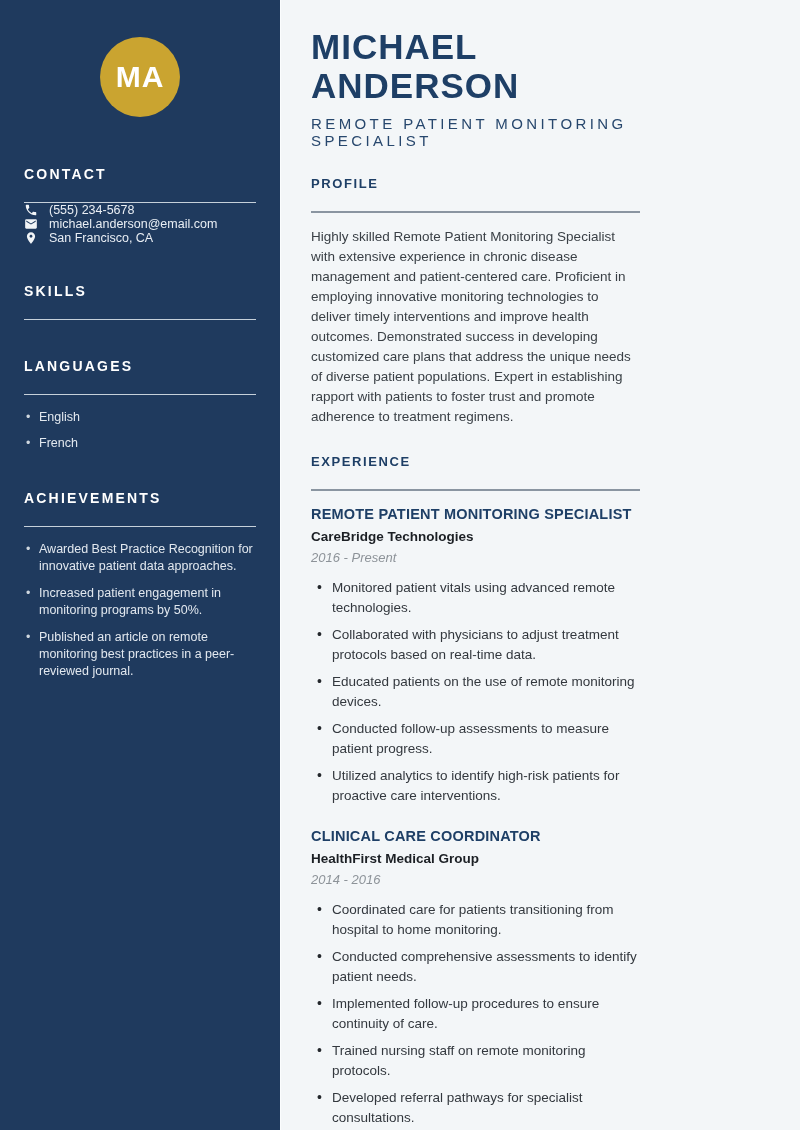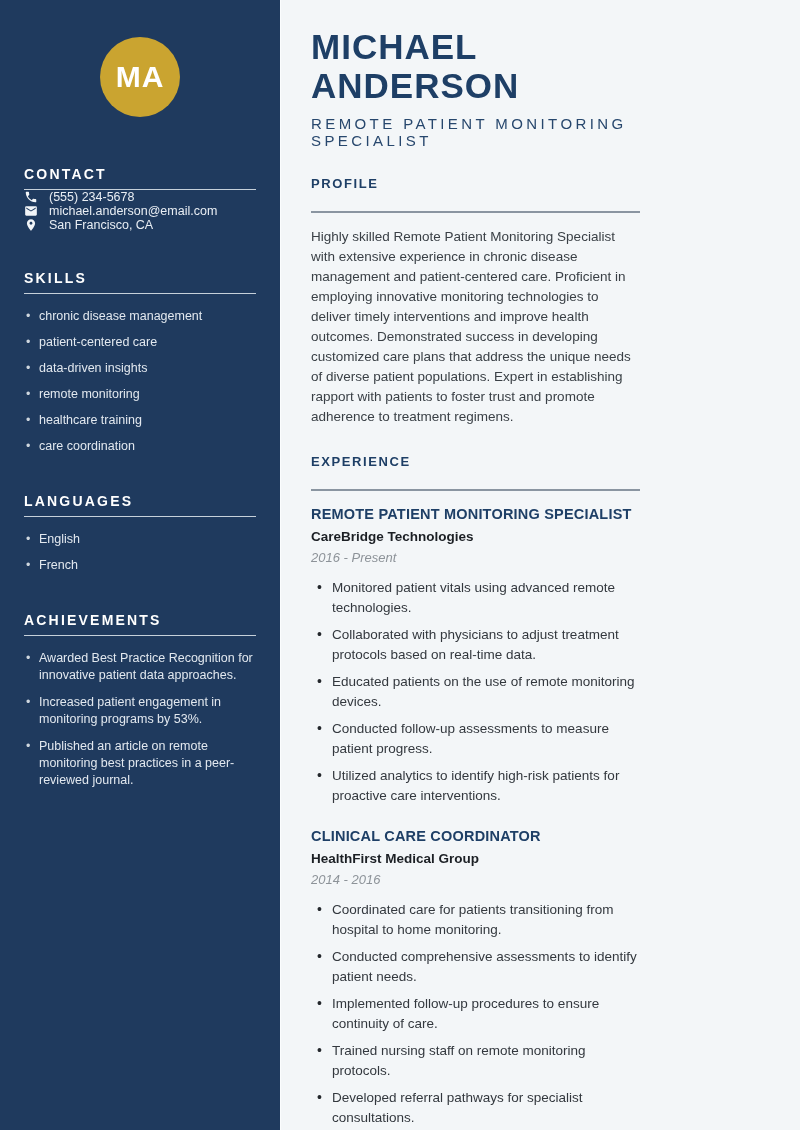--- a/index.html
+++ b/index.html
@@ -24,21 +24,21 @@
     width: 80px; height: 80px; border-radius: 50%;
     background: var(--accent-gold, #CAA430);
     margin: 0 auto;
     display: flex; align-items: center; justify-content: center;
     font-size: 30px; font-weight: bold; color: #FFFFFF; letter-spacing: 1px;
   }
   .side-section { margin-top: 38px; }
   .side-section.first { margin-top: 49px; }
   .side-heading {
     margin: 0; font-size: 14px; font-weight: bold; letter-spacing: 2.2px;
-    color: #FFFFFF; padding-bottom: 7px;
+    color: #FFFFFF; padding-bottom: 20px;
     border-bottom: 1.5px solid #C6D0DA;
   }
   .contact-row {
     display: flex; align-items: center; gap: 11px;
     font-size: 12.5px; color: #E9EEF4;
   }
   .contact-row svg { width: 14px; height: 14px; flex: none; fill: #F2F5F8; }
   .side-list { list-style: none; margin: 14px 0 0 0; padding: 0; font-size: 12.5px; }
   .side-list li { position: relative; padding-left: 15px; margin-bottom: 9px; line-height: 17px; color: #E2E8EF; }
   .side-list li::before { content: "•"; position: absolute; left: 2px; color: #CFD7DF; }
@@ -102,47 +102,38 @@
       <div class="contact-row">
         <svg viewBox="0 0 24 24">
             <path d="M12 2C8.13 2 5 5.13 5 9c0 5.25 7 13 7 13s7-7.75 7-13c0-3.87-3.13-7-7-7zm0 9.5c-1.38 0-2.5-1.12-2.5-2.5S10.62 6.5 12 6.5s2.5 1.12 2.5 2.5-1.12 2.5-2.5 2.5z"></path>
           </svg>
         <span>San Francisco, CA</span>
       </div>
     </section>
 
     <section class="side-section">
       <h2 class="side-heading">SKILLS</h2>
-      <ul class="side-list">
-
-      <li>chronic disease management</li>
-          <li>patient-centered care</li>
-          <li>data-driven insights</li>
-          <li>remote monitoring</li>
-          <li>healthcare training</li>
-          <li>care coordination</li>
-        </ul>
     </section>
 
     <section class="side-section">
       <h2 class="side-heading">LANGUAGES</h2>
       <ul class="side-list">
 
       <li>English</li>
           <li>French</li>
         </ul>
     </section>
 
 
     <section class="side-section">
       <h2 class="side-heading">ACHIEVEMENTS</h2>
       <ul class="side-list wrap">
 
       <li>Awarded Best Practice Recognition for innovative patient data approaches.</li>
-          <li>Increased patient engagement in monitoring programs by 53%.</li>
+          <li>Increased patient engagement in monitoring programs by 50%.</li>
           <li>Published an article on remote monitoring best practices in a peer-reviewed journal.</li>
         </ul>
     </section>
   </aside>
 
   <main class="main">
     <h1 class="name">MICHAEL ANDERSON</h1>
     <div class="subtitle">REMOTE PATIENT MONITORING SPECIALIST</div>
 
     <section class="main-section">

